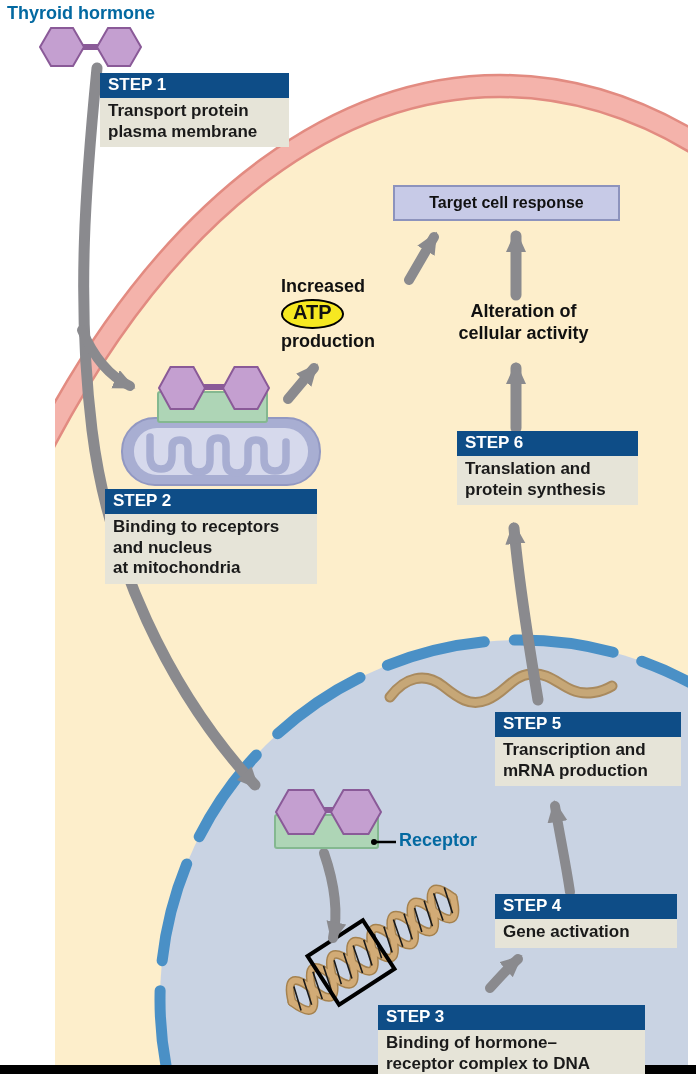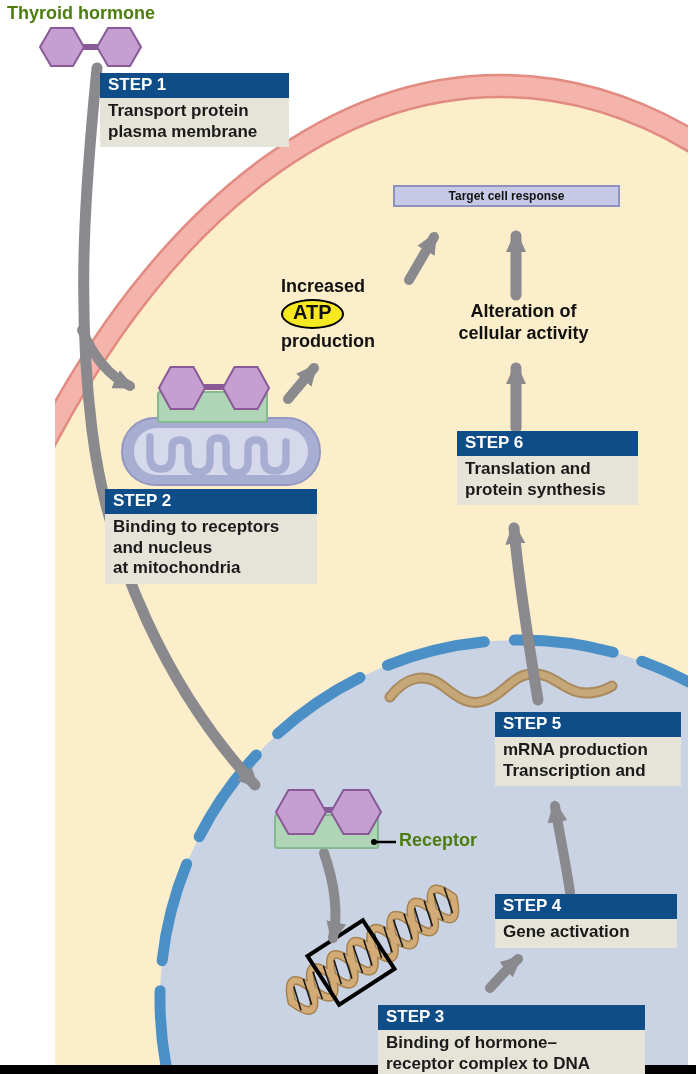--- a/index.html
+++ b/index.html
@@ -26,32 +26,32 @@
   .mrna-over{fill:none;stroke:var(--mrna-color);stroke-width:7;stroke-linecap:round;}
   .dna-under{fill:none;stroke:var(--dna-edge);stroke-width:9;stroke-linecap:round;}
   .dna-strand{fill:none;stroke:var(--dna-color);stroke-width:6;stroke-linecap:round;}
   .dna-hatch{stroke:#1a1a1a;stroke-width:1.6;}
   .dna-box{fill:none;stroke:#000;stroke-width:4;}
   .leader{stroke:#000;stroke-width:2.5;}
   .leader-dot{fill:#000;}
   .black-bar{fill:#000;}
 
   
-  .fig-label{position:absolute;font-weight:bold;font-size:18px;color:#4d7c0f;white-space:nowrap;}
+  .fig-label{position:absolute;font-weight:bold;font-size:18px;color:#0369a1;white-space:nowrap;}
   .step{position:absolute;}
   .step-header{background:var(--step-header-bg);color:var(--step-header-text);
                font-weight:bold;font-size:17px;padding:2px 8px 3px;}
   .step-body{background:var(--step-body-bg);color:#1a1a1a;font-weight:bold;
              font-size:17px;line-height:1.22;padding:3px 8px 5px;}
   .step-body .line{display:block;}
-  .target-box{position:absolute;left:393px;top:185px;width:227px;height:22px;
+  .target-box{position:absolute;left:393px;top:185px;width:227px;height:36px;
               box-sizing:border-box;background:var(--target-box-fill);
               border:2px solid var(--target-box-border);
               display:flex;align-items:center;justify-content:center;
-              font-weight:bold;font-size:12px;color:#111;}
+              font-weight:bold;font-size:16px;color:#111;}
   .atp-stack{position:absolute;left:281px;top:276px;width:160px;
              font-weight:bold;font-size:18px;line-height:1.18;color:#111;}
   .atp-oval{display:inline-block;background:var(--atp-fill);border:2.5px solid #000;
             border-radius:50%;padding:0 10px 2px;font-size:20px;margin:2px 0;color:#111;}
   .alt-stack{position:absolute;left:436px;top:301px;width:175px;text-align:center;
              font-weight:bold;font-size:18px;line-height:1.22;color:#111;}
 </style>
 </head>
 <body>
 
@@ -162,22 +162,22 @@
   <div class="step" style="left:495px;top:894px;width:182px;">
     <div class="step-header">STEP 4</div>
     <div class="step-body">
       <span class="line">Gene activation</span>
     </div>
   </div>
 
   <div class="step" style="left:495px;top:712px;width:186px;">
     <div class="step-header">STEP 5</div>
     <div class="step-body">
+      <span class="line">Transcription and</span>
       <span class="line">mRNA production</span>
-      <span class="line">Transcription and</span>
     </div>
   </div>
 
   <div class="step" style="left:457px;top:431px;width:181px;">
     <div class="step-header">STEP 6</div>
     <div class="step-body">
       <span class="line">Translation and</span>
       <span class="line">protein synthesis</span>
     </div>
   </div>

